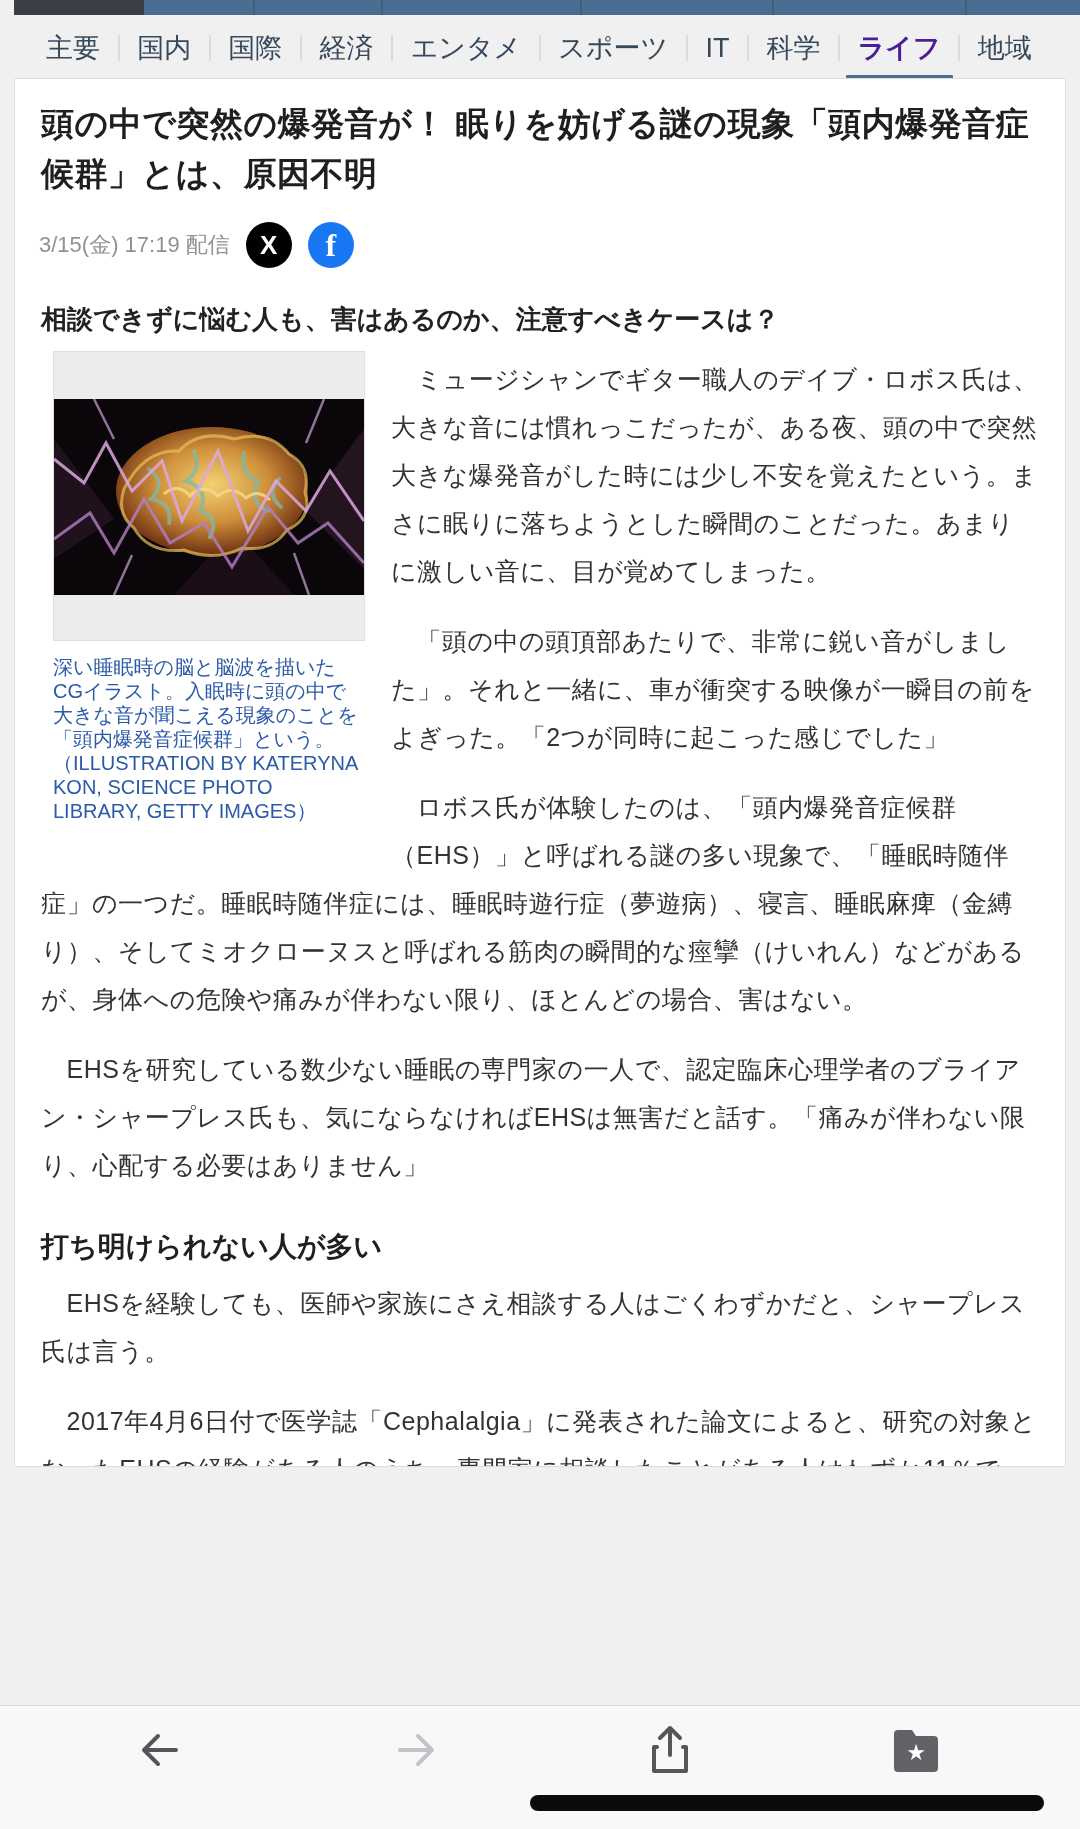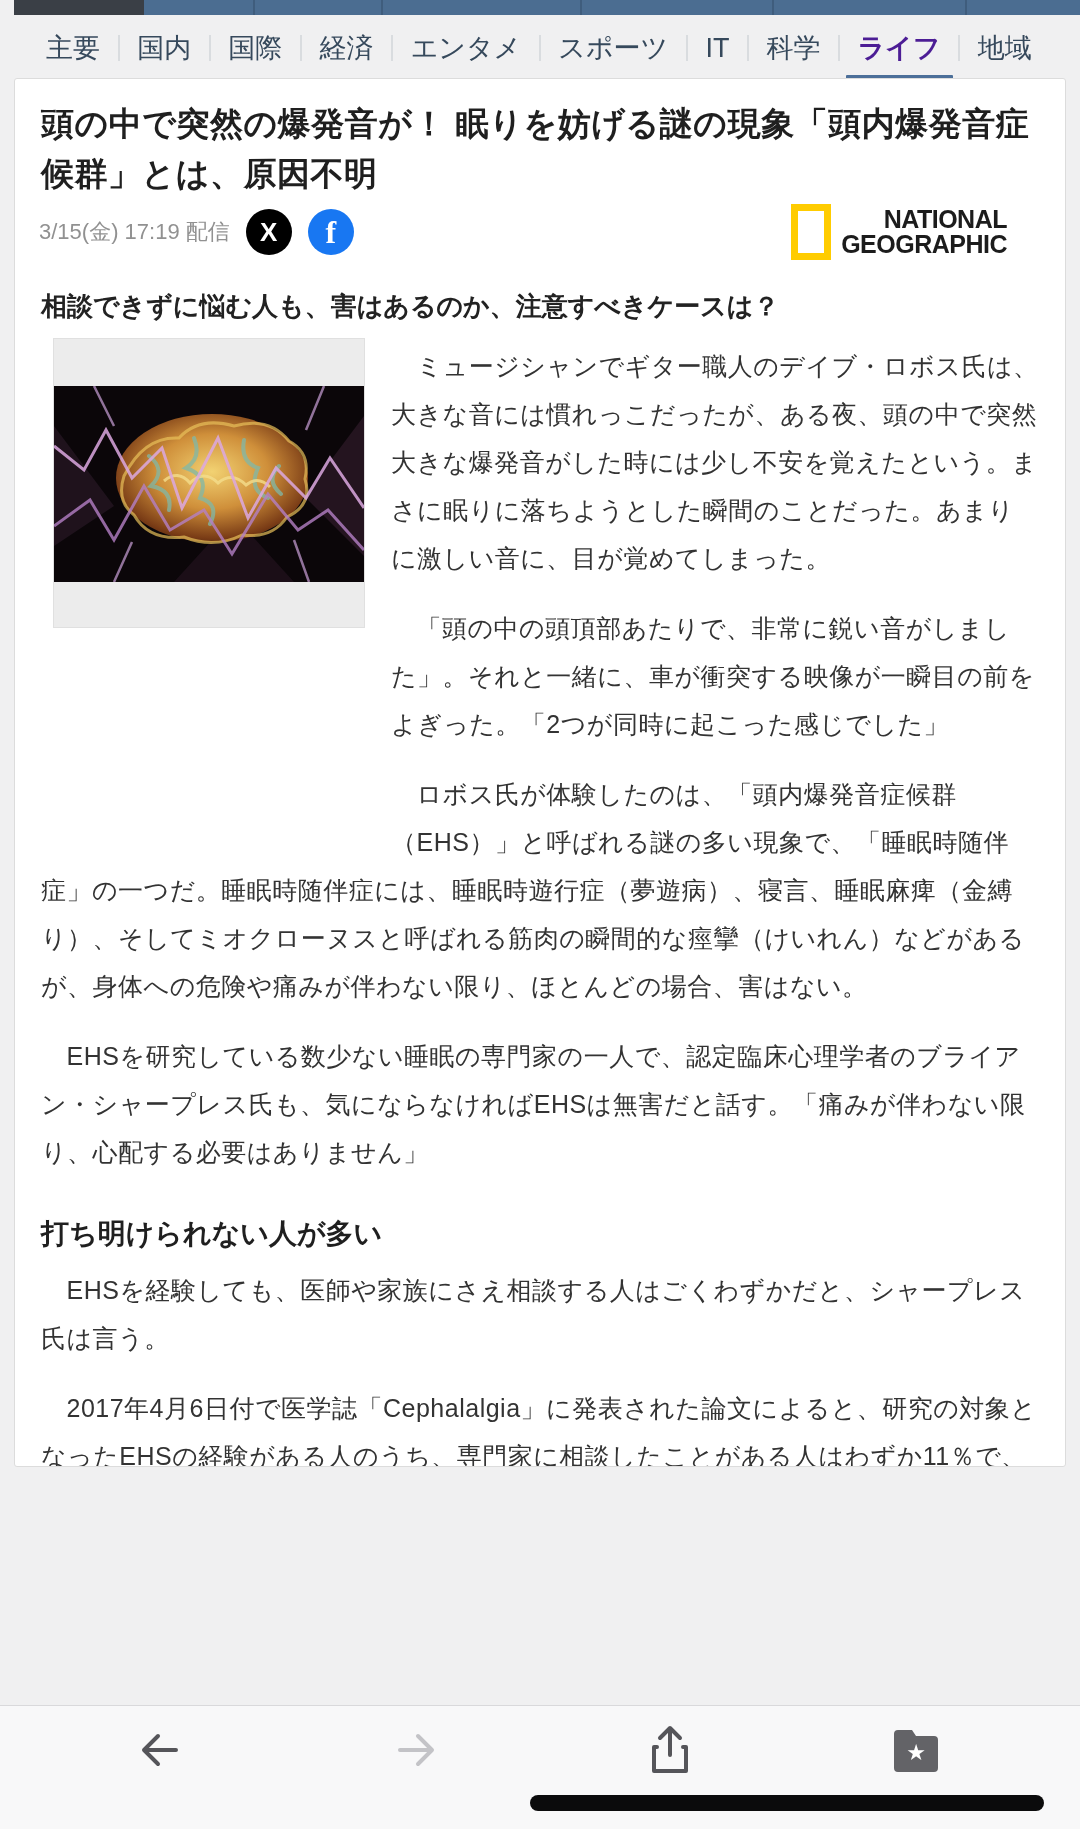--- a/index.html
+++ b/index.html
@@ -32,21 +32,21 @@
   
   .card{
     position:absolute;top:78px;left:14px;width:1052px;height:1389px;
     background:#ffffff;border:1px solid #dcdcdc;border-radius:3px;
     box-sizing:border-box;padding:0 24px;overflow:hidden;
   }
   .title{
     margin:20px 2px 0 2px;font-size:33px;line-height:50px;font-weight:700;color:#1f1f1f;
     letter-spacing:.5px;
   }
-  .meta{margin-top:3px;display:flex;align-items:center;justify-content:space-between;height:60px;text-align:right;}
+  .meta{margin-top:16px;display:flex;align-items:center;justify-content:space-between;height:60px;}
   .meta-left{display:flex;align-items:center;gap:16px;}
   .date{font-size:22px;color:#919191;}
   .share-circle{width:46px;height:46px;border-radius:50%;display:flex;align-items:center;justify-content:center;cursor:pointer;}
   .x-circle{background:#000;}
   .fb-circle{background:#1877f2;}
   .x-circle span{color:#fff;font-size:26px;font-weight:700;}
   .fb-circle span{color:#fff;font-size:32px;font-weight:700;font-family:"Liberation Serif",serif;}
   .natgeo{display:flex;align-items:center;gap:10px;margin-right:34px;}
   .ng-frame{width:26px;height:42px;border:7px solid #fc0;background:#fff;}
   .ng-text{display:flex;flex-direction:column;}
@@ -114,27 +114,20 @@
   <div class="meta">
     <div class="meta-left">
       <span class="date">3/15(金) 17:19 配信</span>
       <span class="share-circle x-circle">
           <span>X</span>
         </span>
       <span class="share-circle fb-circle">
           <span>f</span>
         </span>
     </div>
-    <div class="natgeo">
-      <div class="ng-frame"></div>
-      <div class="ng-text">
-        <span>NATIONAL</span>
-        <span>GEOGRAPHIC</span>
-      </div>
-    </div>
   </div>
 
   <p class="lead">相談できずに悩む人も、害はあるのか、注意すべきケースは？</p>
 
   <figure class="figure" style="margin-block:12px 44px;margin-inline:14px 26px;">
     <div class="imgbox">
       <svg width="310" height="196" viewBox="0 0 310 196" xmlns="http://www.w3.org/2000/svg">
         <defs>
           <radialGradient id="brainG" cx="50%" cy="45%" r="65%">
             <stop offset="0%" stop-color="#f2d272"></stop>
@@ -149,20 +142,21 @@
         <polygon points="120,196 180,130 240,196" fill="#1d1019" opacity="0.9"></polygon>
         <ellipse cx="158" cy="92" rx="96" ry="64" fill="url(#brainG)"></ellipse>
         <path d="M70,90 q20,-40 55,-38 q20,-22 55,-12 q35,-10 55,15 q22,12 16,38 q8,26 -18,38 q-15,22 -45,18 q-28,14 -58,2 q-35,4 -50,-22 q-18,-14 -10,-39z" fill="none" stroke="#e8c05a" stroke-width="3" opacity="0.7"></path>
         <path d="M95,70 q18,14 2,30 q22,4 18,24 M140,52 q8,20 -8,30 q24,8 14,30 q20,6 10,26 M190,54 q-4,22 14,28 q-10,22 10,30 M225,80 q-14,14 2,28" fill="none" stroke="#7fb8a8" stroke-width="4" stroke-linecap="round" opacity="0.75"></path>
         <path d="M110,95 q14,-12 26,2 q14,-14 28,0 q14,-12 28,2 q12,-10 24,2" fill="none" stroke="#f4dd8c" stroke-width="3" opacity="0.8"></path>
         <path d="M0,60 l30,24 22,-40 26,48 30,-30 20,60 36,-70 30,80 28,-50 30,30 24,-40 34,50" fill="none" stroke="#dcA8e0" stroke-width="3" opacity="0.85"></path>
         <path d="M0,140 l36,-26 24,40 30,-54 26,44 34,-20 28,44 36,-60 30,36 30,-20 36,40" fill="none" stroke="#b47fc6" stroke-width="3" opacity="0.8"></path>
         <path d="M40,0 l20,40 M270,0 l-18,44 M60,196 l18,-40 M255,196 l-15,-42" stroke="#caa0d8" stroke-width="2.5" opacity="0.7"></path>
       </svg>
     </div>
+    <figcaption class="caption">深い睡眠時の脳と脳波を描いたCGイラスト。入眠時に頭の中で大きな音が聞こえる現象のことを「頭内爆発音症候群」という。（ILLUSTRATION BY KATERYNA KON, SCIENCE PHOTO LIBRARY, GETTY IMAGES）</figcaption>
   </figure>
 
   <p class="bodytext first-p">　ミュージシャンでギター職人のデイブ・ロボス氏は、大きな音には慣れっこだったが、ある夜、頭の中で突然大きな爆発音がした時には少し不安を覚えたという。まさに眠りに落ちようとした瞬間のことだった。あまりに激しい音に、目が覚めてしまった。</p>
 
 
   <p class="bodytext">　「頭の中の頭頂部あたりで、非常に鋭い音がしました」。それと一緒に、車が衝突する映像が一瞬目の前をよぎった。「2つが同時に起こった感じでした」</p>
 
   <p class="bodytext">　ロボス氏が体験したのは、「頭内爆発音症候群（EHS）」と呼ばれる謎の多い現象で、「睡眠時随伴症」の一つだ。睡眠時随伴症には、睡眠時遊行症（夢遊病）、寝言、睡眠麻痺（金縛り）、そしてミオクローヌスと呼ばれる筋肉の瞬間的な痙攣（けいれん）などがあるが、身体への危険や痛みが伴わない限り、ほとんどの場合、害はない。</p>
 
   <p class="bodytext">　EHSを研究している数少ない睡眠の専門家の一人で、認定臨床心理学者のブライアン・シャープレス氏も、気にならなければEHSは無害だと話す。「痛みが伴わない限り、心配する必要はありません」</p>

